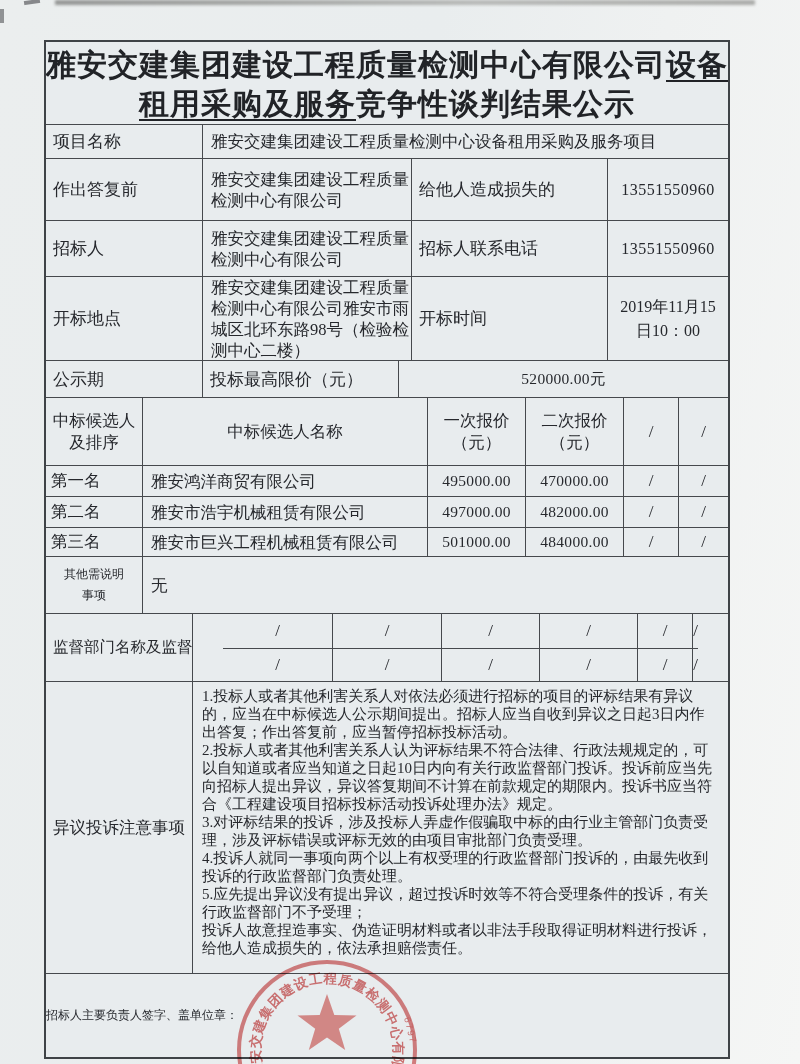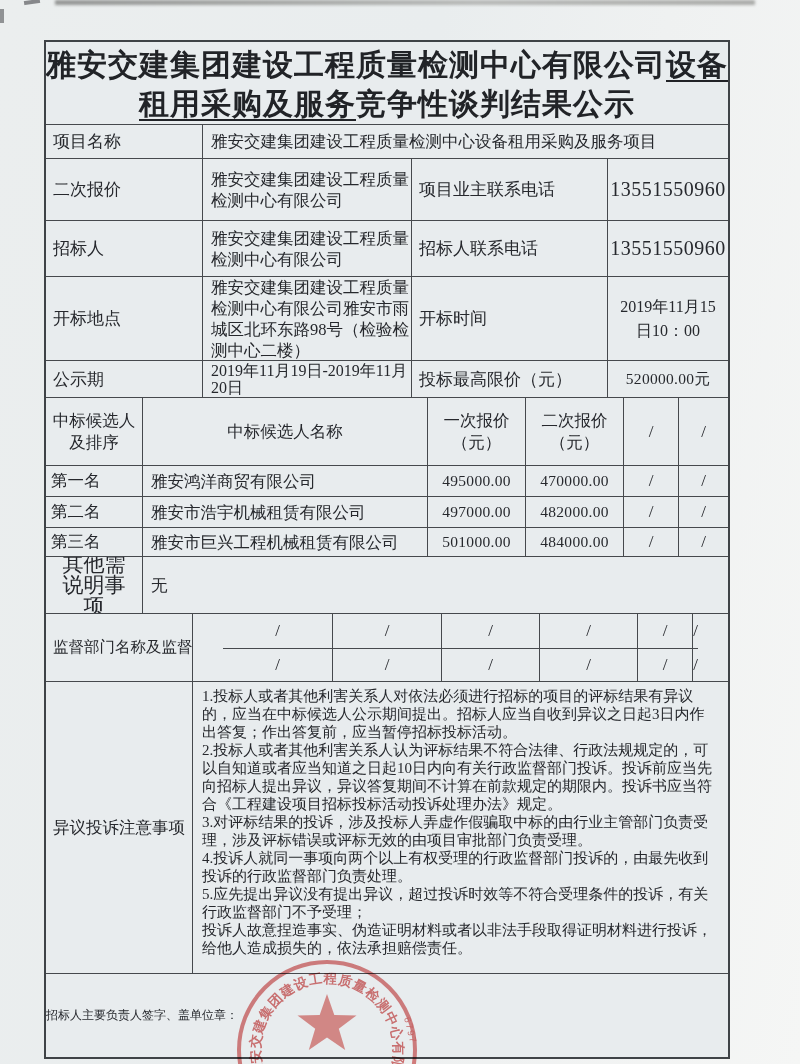--- a/index.html
+++ b/index.html
@@ -25,21 +25,21 @@
   .w157{width:157px}.w209{width:209px}.w196{width:196px}
   .w81{width:97px}.w285{width:285px}.w98{width:98px}.w55{width:55px}
   .w147{width:147px}.w110{width:110px}.w109{width:109px}
   .title{
     width:100%;text-align:center;
     font-family:"Liberation Sans","DejaVu Sans",sans-serif;
     font-weight:bold;font-size:30px;line-height:39px;padding-top:2px;
     letter-spacing:1px;color:#212327;
   }
   .u{text-decoration:underline;text-underline-offset:5px;text-decoration-thickness:2px;}
-  .phone{font-size:20px;letter-spacing:.5px;font-family:Liberation Serif, serif;}
+  .phone{font-size:16px;letter-spacing:.5px;font-family:Liberation Serif, serif;}
   .price{font-size:15.5px;letter-spacing:.3px;}
   .slash{font-size:17px;}
   .head-cell{font-size:16.5px;line-height:22px;}
   .sup-lbl{white-space:nowrap;overflow:hidden;font-size:15.5px;}
   .sup-col{display:flex;flex-direction:column;border-right:none;box-sizing:border-box;}
   .sup-row{display:flex;height:34px;box-sizing:border-box;}
   .sup-row + .sup-row{border-top:1.5px solid #46494d;}
   .sup-row .c{height:100%;}
   .obj-text{display:block;padding:5px 9px 0 9px;font-size:15px;line-height:18px;}
   .obj-text p{margin:0;}
@@ -72,43 +72,42 @@
         </div>
       </div>
     </div>
 
     <div class="row" style="height:34px">
       <div class="c w157 lbl">项目名称</div>
       <div class="c last val">雅安交建集团建设工程质量检测中心设备租用采购及服务项目</div>
     </div>
 
     <div class="row" style="height:62px">
-      <div class="c w157 lbl">二次报价</div>
+      <div class="c w157 lbl">作出答复前</div>
       <div class="c w209 val">雅安交建集团建设工程质量检测中心有限公司</div>
-      <div class="c w196 lbl">项目业主联系电话</div>
+      <div class="c w196 lbl">给他人造成损失的</div>
       <div class="c last ctr phone">13551550960</div>
     </div>
 
     <div class="row" style="height:56px">
       <div class="c w157 lbl">招标人</div>
       <div class="c w209 val">雅安交建集团建设工程质量检测中心有限公司</div>
       <div class="c w196 lbl">招标人联系电话</div>
       <div class="c last ctr phone">13551550960</div>
     </div>
 
     <div class="row" style="height:84px">
       <div class="c w157 lbl">开标地点</div>
       <div class="c w209 val">雅安交建集团建设工程质量检测中心有限公司雅安市雨城区北环东路98号（检验检测中心二楼）</div>
       <div class="c w196 lbl">开标时间</div>
       <div class="c last ctr two-line" style="font-size:16px;padding:0 10px">2019年11月15日10：00</div>
     </div>
 
     <div class="row" style="height:37px">
       <div class="c w157 lbl">公示期</div>
-      <div class="c w209 val" style="font-size:16px;line-height:17.5px">2019年11月19日-2019年11月20日</div>
       <div class="c w196 lbl">投标最高限价（元）</div>
       <div class="c last ctr price">520000.00元</div>
     </div>
 
     <div class="row" style="height:68px">
       <div class="c w81 ctr head-cell" style="padding:0 6px">中标候选人及排序</div>
       <div class="c w285 ctr head-cell">中标候选人名称</div>
       <div class="c w98 ctr head-cell" style="padding:0 14px">一次报价（元）</div>
       <div class="c w98 ctr head-cell" style="padding:0 14px">二次报价（元）</div>
       <div class="c w55 ctr slash">/</div>
@@ -136,21 +135,21 @@
     <div class="row" style="height:29px">
       <div class="c w81 lbl" style="font-size:16.5px;padding-left:5px">第三名</div>
       <div class="c w285 val">雅安市巨兴工程机械租赁有限公司</div>
       <div class="c w98 ctr price">501000.00</div>
       <div class="c w98 ctr price">484000.00</div>
       <div class="c w55 ctr slash">/</div>
       <div class="c last ctr slash">/</div>
     </div>
 
     <div class="row" style="height:57px">
-      <div class="c w81 ctr" style="font-size:21px;line-height:21px;padding:0 16px">其他需说明事项</div>
+      <div class="c w81 ctr" style="font-size:12px;line-height:21px;padding:0 16px">其他需说明事项</div>
       <div class="c last val">无</div>
     </div>
 
     <div class="row" style="height:68px">
       <div class="c w147 lbl sup-lbl">监督部门名称及监督电话</div>
       <div class="c last sup-col">
         <div class="sup-row">
           <div class="c w110 ctr slash">/</div>
           <div class="c w109 ctr slash">/</div>
           <div class="c w98 ctr slash">/</div>

